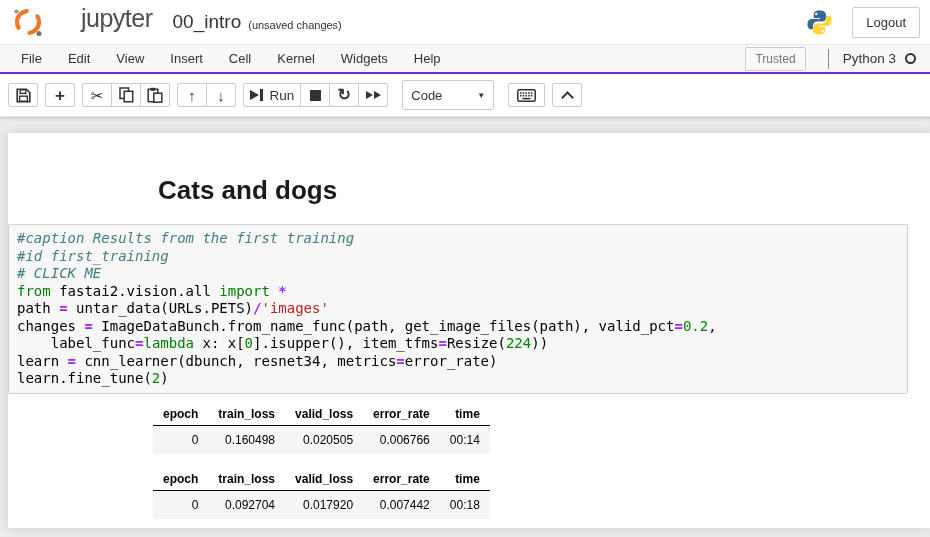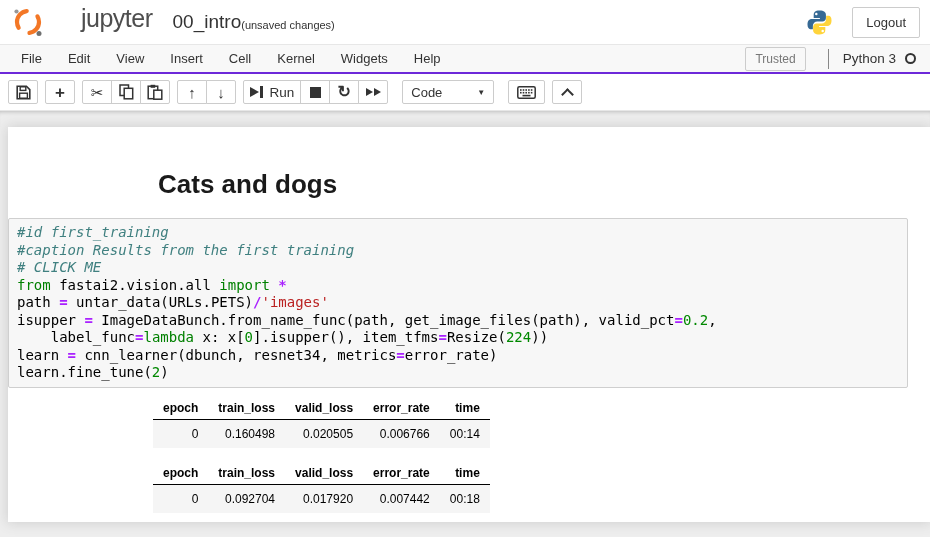--- a/index.html
+++ b/index.html
@@ -12,21 +12,21 @@
   }
 
   
   #header {
     height:44px; background:#fff;
     display:flex; align-items:center; padding:0 10px;
   }
   .logo { display:flex; align-items:flex-start; cursor:pointer;gap:32px; }
   .logo-text { font-size:25px; color:#4E4E4E; letter-spacing:-0.5px; margin-left:3px; }
   .nb-title { font-size:19px; color:#333; margin-left:20px; }
-  .checkpoint { font-size:11px; color:#333; position:relative; top:3px; }
+  .checkpoint { font-size:11px; color:#333; margin-left:7px; position:relative; top:3px; }
   .header-right { margin-left:auto; display:flex; align-items:center; }
   .logout-btn {
     font-size:13px; color:#333; background:#fff;
     border:1px solid #ccc; border-radius:2px; padding:7px 13px; margin-left:18px;
     font-family:"Liberation Sans",sans-serif; cursor:pointer;
   }
 
   
   #menubar {
     height:30px; background:#F8F8F8;
@@ -67,21 +67,21 @@
   .icon-arrow { font-size:15px; font-weight:bold; line-height:1; }
   .icon-scissors { font-size:15px; line-height:1; }
   .icon-rotate { font-size:16px; font-weight:bold; line-height:1; }
   .run-tri { width:0; height:0; border-left:9px solid #333; border-top:5.5px solid transparent; border-bottom:5.5px solid transparent; }
   .run-bar { width:2.5px; height:12px; background:#333; margin-left:1px; }
   .run-label { font-size:13.5px; margin-left:7px; }
   .stop-sq { width:11px; height:11px; background:#333; }
   .ff-tri { width:0; height:0; border-left:7px solid #333; border-top:4.5px solid transparent; border-bottom:4.5px solid transparent; }
   .ff-tri + .ff-tri { margin-left:1px; }
   .cell-type-select {
-    height:24px; width:92px; border:1px solid #ccc; border-radius:2px;
+    height:30px; width:92px; border:1px solid #ccc; border-radius:2px;
     background:#fff; font-size:13px; color:#333;
     display:inline-flex; align-items:center; justify-content:space-between;
     padding:0 8px; margin:0 14px 0 7px; cursor:pointer;
   }
   .caret { font-size:8px; color:#333; }
   .chev-up {
     width:9px; height:9px; border-top:2.5px solid #333; border-right:2.5px solid #333;
     transform:rotate(-45deg); margin-top:4px;
   }
 
@@ -263,26 +263,26 @@
 <div id="site-strip"></div>
 <div id="notebook-container">
 
   <div>
     <h1 class="md-heading">Cats and dogs</h1>
   </div>
 
   <div class="cell-row">
     <div class="input-area">
       <div>
+          <div class="code-line"><span class="tok-com">#caption Results from the first training</span></div>
           <div class="code-line"><span class="tok-com">#id first_training</span></div>
-          <div class="code-line"><span class="tok-com">#caption Results from the first training</span></div>
           <div class="code-line"><span class="tok-com"># CLICK ME</span></div>
           <div class="code-line"><span class="tok-kw">from</span><span> fastai2.vision.all </span><span class="tok-kw">import</span><span> </span><span class="tok-op">*</span></div>
           <div class="code-line"><span>path </span><span class="tok-op">=</span><span> untar_data(URLs.PETS)</span><span class="tok-op">/</span><span class="tok-str">'images'</span></div>
-          <div class="code-line"><span>isupper </span><span class="tok-op">=</span><span> ImageDataBunch.from_name_func(path, get_image_files(path), valid_pct</span><span class="tok-op">=</span><span class="tok-num">0.2</span><span>,</span></div>
+          <div class="code-line"><span>changes </span><span class="tok-op">=</span><span> ImageDataBunch.from_name_func(path, get_image_files(path), valid_pct</span><span class="tok-op">=</span><span class="tok-num">0.2</span><span>,</span></div>
           <div class="code-line"><span>    label_func</span><span class="tok-op">=</span><span class="tok-kw">lambda</span><span> x: x[</span><span class="tok-num">0</span><span>].isupper(), item_tfms</span><span class="tok-op">=</span><span>Resize(</span><span class="tok-num">224</span><span>))</span></div>
           <div class="code-line"><span>learn </span><span class="tok-op">=</span><span> cnn_learner(dbunch, resnet34, metrics</span><span class="tok-op">=</span><span>error_rate)</span></div>
           <div class="code-line"><span>learn.fine_tune(</span><span class="tok-num">2</span><span>)</span></div>
         </div>
     </div>
   </div>
 
   <div class="output-area">
       <div class="output-table">
         <table>

